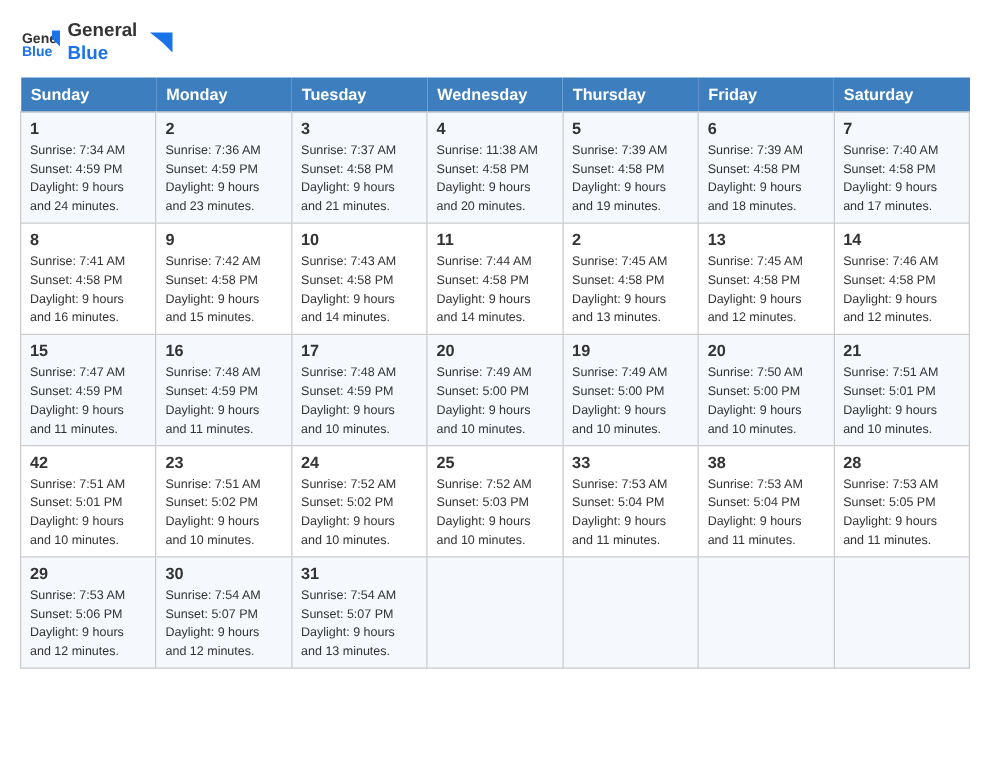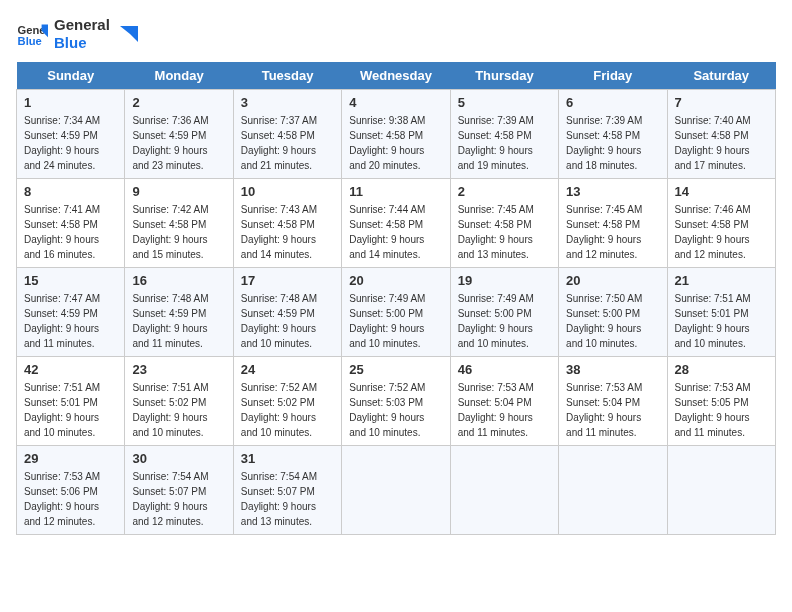--- a/index.html
+++ b/index.html
@@ -38,21 +38,21 @@
       color: #555;
     }
     table {
       width: 100%;
       border-collapse: collapse;
       font-size: 11px;
     }
     thead tr th {
       background-color: #3d7ebf;
       color: #fff;
-      text-align: center;
+      text-align: left;
       padding: 6px 8px;
       font-size: 13px;
       font-weight: bold;
     }
     tbody tr td {
       border: 1px solid #ccc;
       vertical-align: top;
       padding: 5px 7px;
       min-height: 80px;
       width: 14.28%;
@@ -137,21 +137,21 @@
           <span class="day-num">3</span>
           <div class="day-info">
             <span>Sunrise: 7:37 AM</span><br>
             <span>Sunset: 4:58 PM</span><br>
             <span>Daylight: 9 hours and 21 minutes.</span>
           </div>
         </td>
         <td>
           <span class="day-num">4</span>
           <div class="day-info">
-            <span>Sunrise: 9:38 AM</span><br>
+            <span>Sunrise: 11:38 AM</span><br>
             <span>Sunset: 4:58 PM</span><br>
             <span>Daylight: 9 hours and 20 minutes.</span>
           </div>
         </td>
         <td>
           <span class="day-num">5</span>
           <div class="day-info">
             <span>Sunrise: 7:39 AM</span><br>
             <span>Sunset: 4:58 PM</span><br>
             <span>Daylight: 9 hours and 19 minutes.</span>
@@ -317,21 +317,21 @@
         </td>
         <td>
           <span class="day-num">25</span>
           <div class="day-info">
             <span>Sunrise: 7:52 AM</span><br>
             <span>Sunset: 5:03 PM</span><br>
             <span>Daylight: 9 hours and 10 minutes.</span>
           </div>
         </td>
         <td>
-          <span class="day-num">46</span>
+          <span class="day-num">33</span>
           <div class="day-info">
             <span>Sunrise: 7:53 AM</span><br>
             <span>Sunset: 5:04 PM</span><br>
             <span>Daylight: 9 hours and 11 minutes.</span>
           </div>
         </td>
         <td>
           <span class="day-num">38</span>
           <div class="day-info">
             <span>Sunrise: 7:53 AM</span><br>

